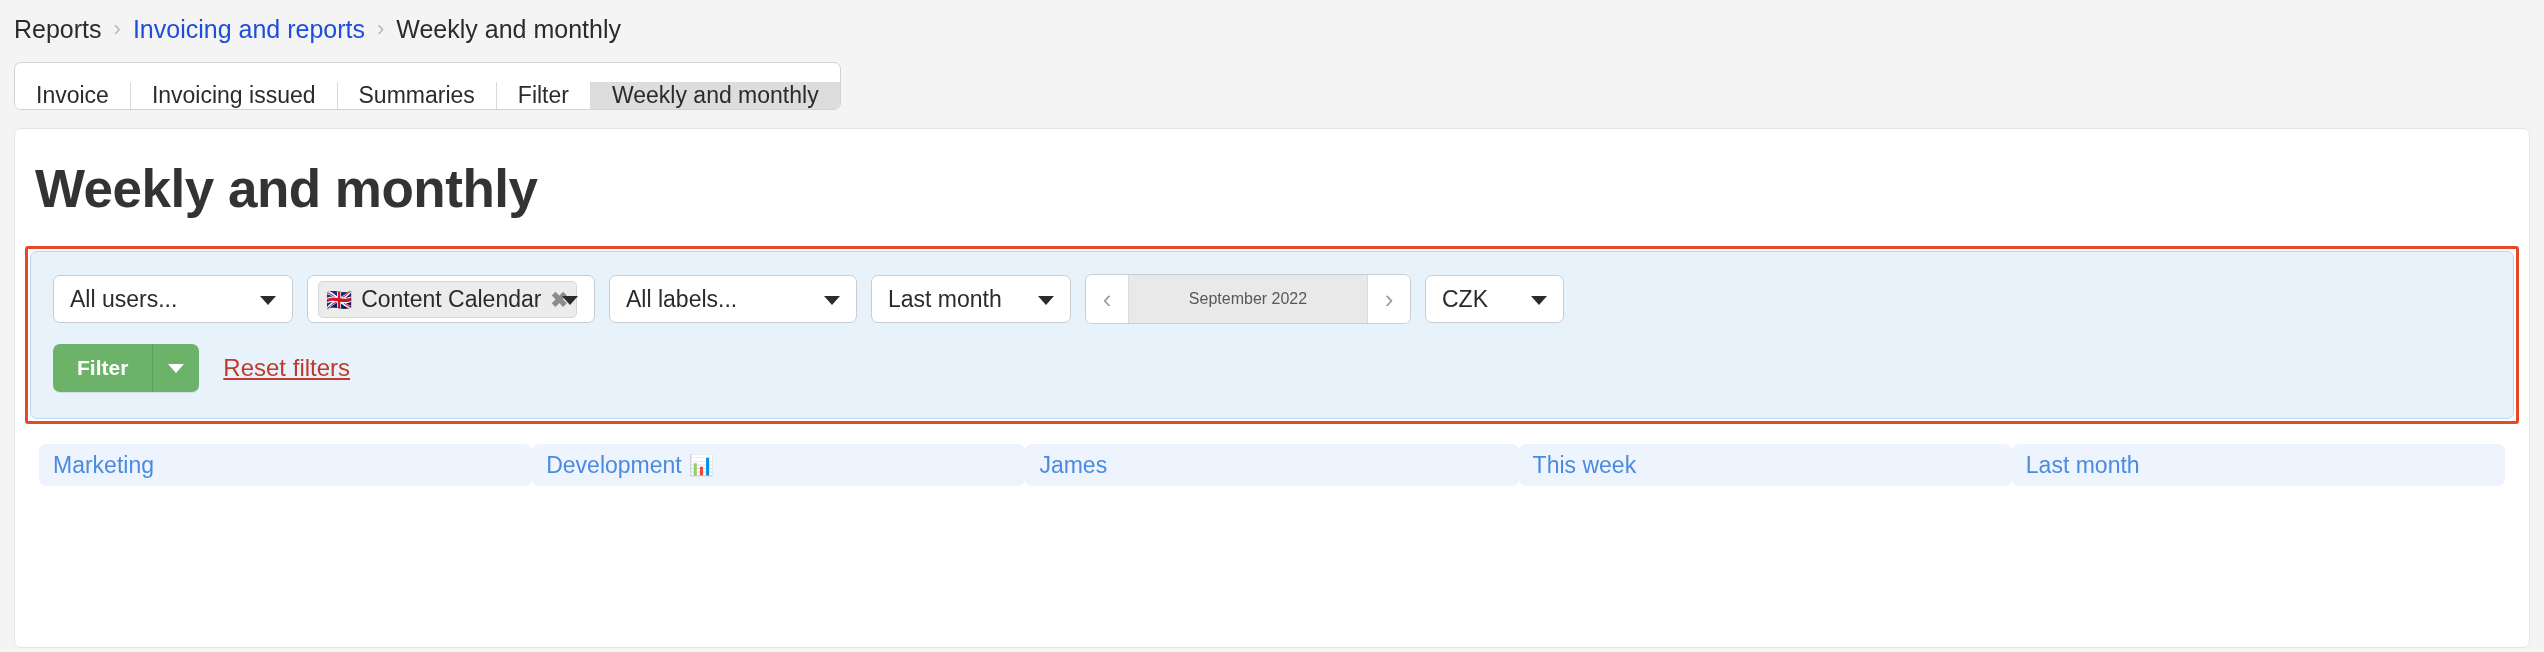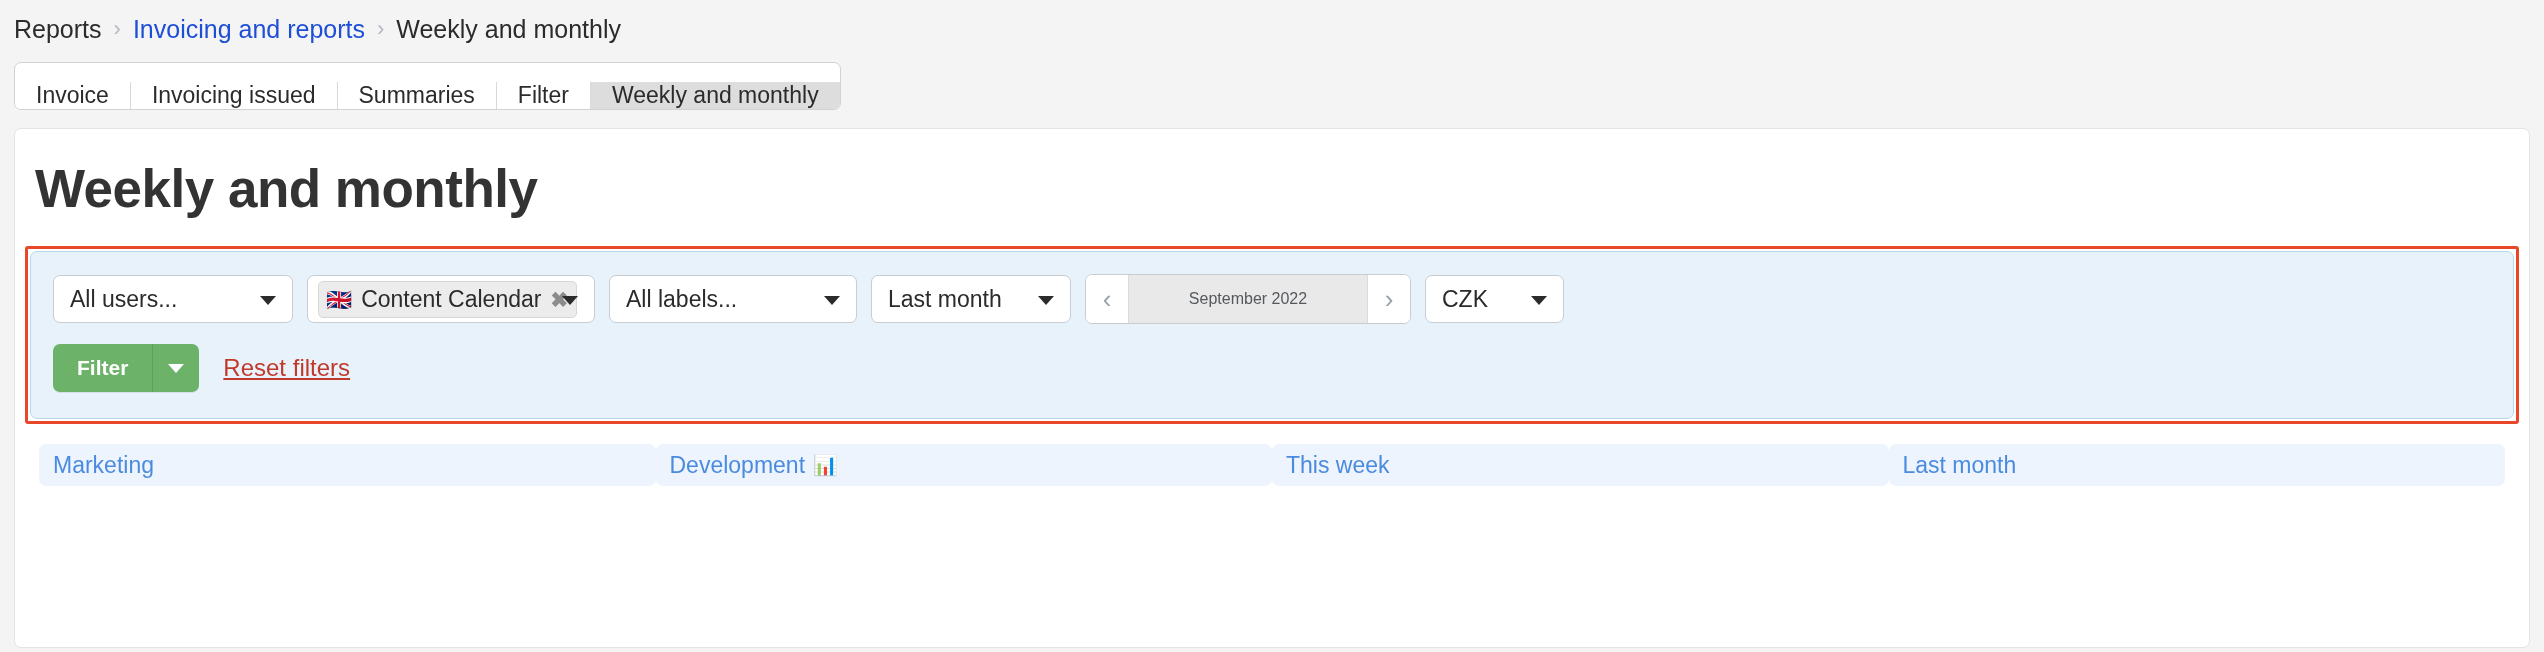--- a/index.html
+++ b/index.html
@@ -348,20 +348,24 @@
   <div class="chips">
     <div class="chip">
       <span>Marketing</span>
       <span class="chip-emoji"></span>
     </div>
     <div class="chip">
       <span>Development</span>
       <span class="chip-emoji">📊</span>
     </div>
     <div class="chip">
+      <span>James</span>
+      <span class="chip-emoji"></span>
+    </div>
+    <div class="chip">
       <span>This week</span>
       <span class="chip-emoji"></span>
     </div>
     <div class="chip">
       <span>Last month</span>
       <span class="chip-emoji"></span>
     </div>
   </div>
 
 </div>

